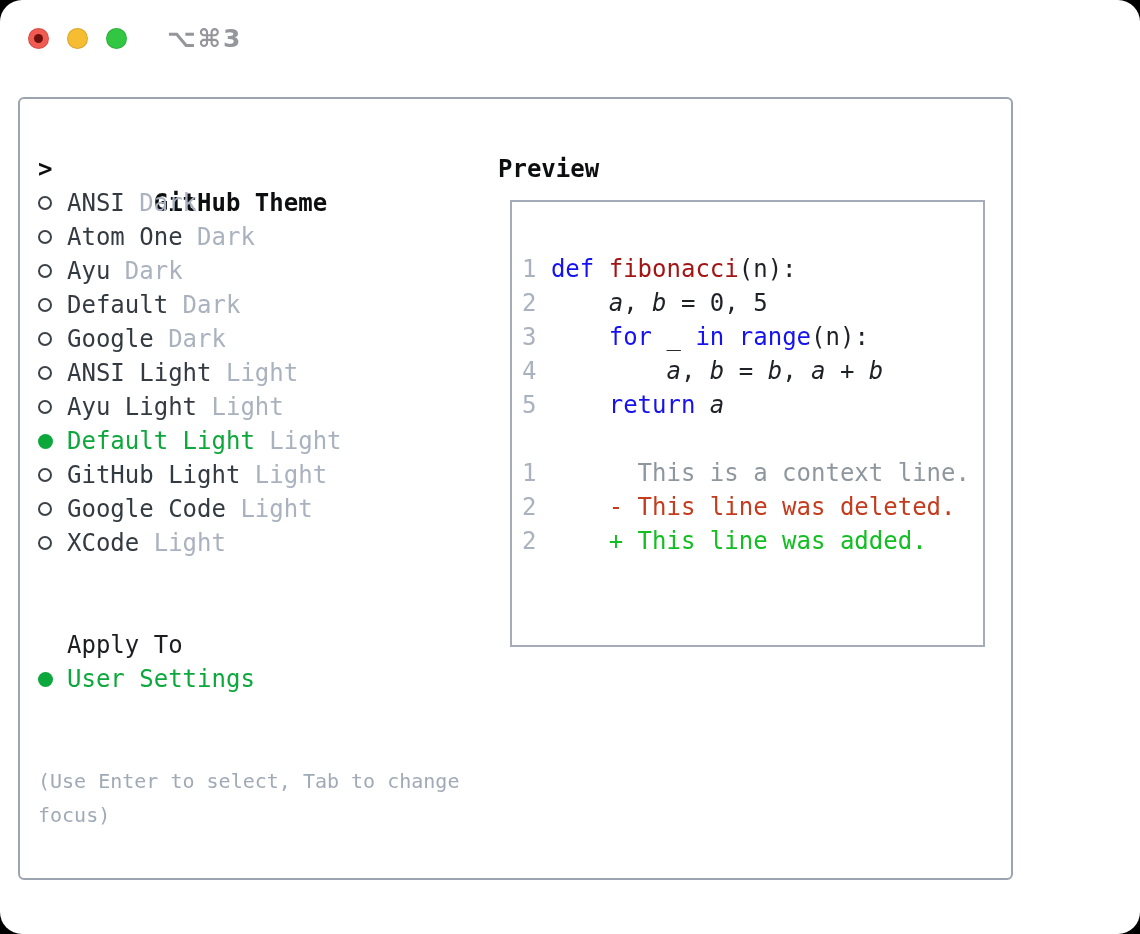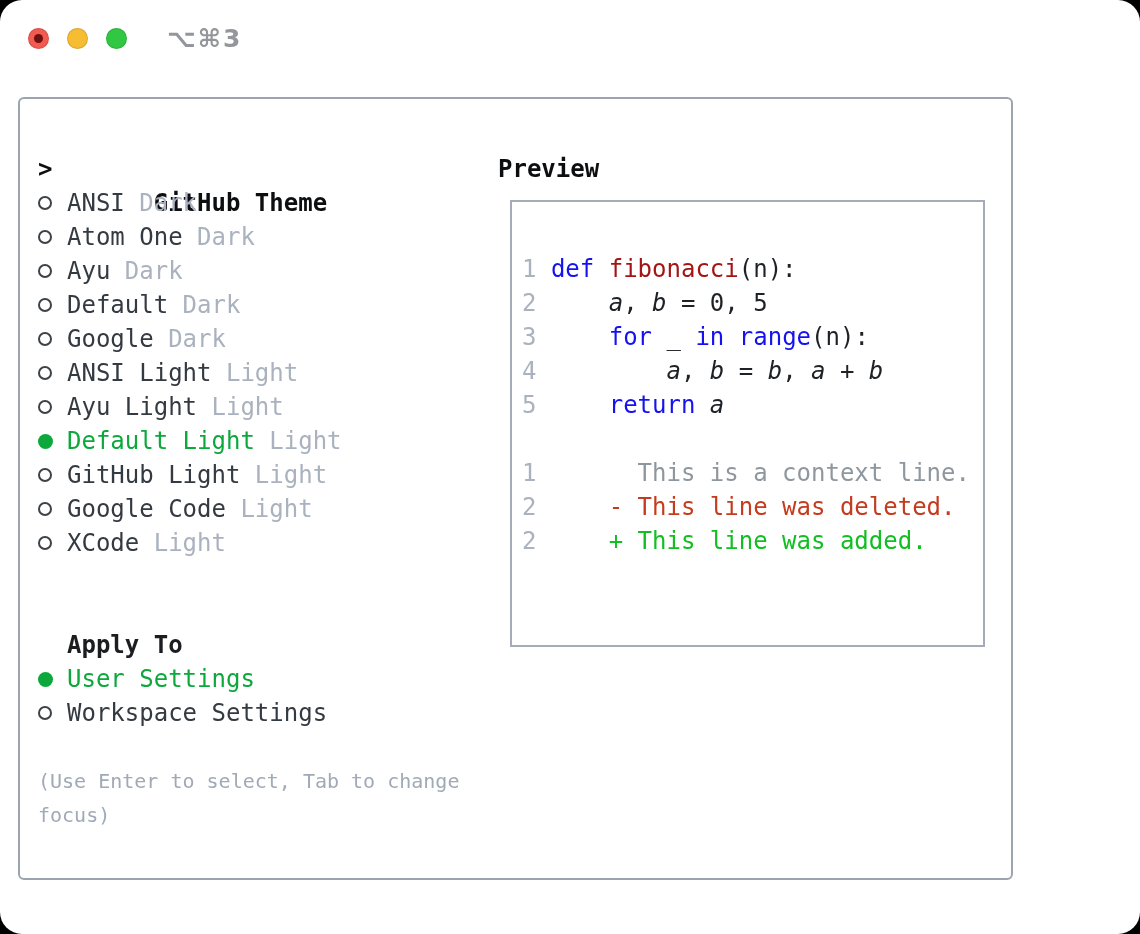--- a/index.html
+++ b/index.html
@@ -34,21 +34,21 @@
   .row{color:#343A41;}
   .row .bullet{
     position:absolute;left:0;top:10px;width:14px;height:14px;box-sizing:border-box;
     border:2px solid #3C4248;border-radius:50%;
   }
   .row .bullet.sel{border:none;background:var(--accent-green);width:15px;height:15px;}
   .row.selected .name{color:var(--accent-green);}
   .row .suffix{color:var(--muted-gray);}
   .theme-section{position:absolute;left:38px;top:152px;}
   .apply-section{position:absolute;left:38px;top:628px;}
-  .apply-header{color:#1B1D20;font-weight:bold;}
+  .apply-header{color:#1B1D20;}
   .footer{
     position:absolute;left:38px;top:764px;width:472px;
     font-size:20px;line-height:34px;color:#A0AAB7;
   }
   
   .preview-header{
     position:absolute;left:498px;top:152px;height:34px;line-height:34px;
     font-size:24px;font-weight:bold;color:#0D0E10;
   }
   .preview-box{
@@ -95,21 +95,20 @@
         <div class="row"><span class="bullet"></span><span class="name">GitHub Light</span><span class="suffix"> Light</span></div>
         <div class="row"><span class="bullet"></span><span class="name">Google Code</span><span class="suffix"> Light</span></div>
         <div class="row"><span class="bullet"></span><span class="name">XCode</span><span class="suffix"> Light</span></div>
       </div>
   </div>
 
   <div class="apply-section">
     <div class="apply-header">Apply To</div>
     <div id="apply-items">
         <div class="row selected"><span class="bullet sel"></span><span class="name">User Settings</span></div>
-        <div class="row"><span class="bullet"></span><span class="name">Workspace Settings</span></div>
       </div>
   </div>
 
   <div class="footer">(Use Enter to select, Tab to change focus)</div>
 
   <div class="preview-header">Preview</div>
   <div class="preview-box">
     <div id="preview-lines">
         <div class="pline"><span class="lnum">1</span><span class="plain"> </span><span class="kw">def</span><span class="plain"> </span><span class="fn">fibonacci</span><span class="plain">(n):</span></div>
         <div class="pline"><span class="lnum">2</span><span class="plain">     </span><span class="var">a</span><span class="plain">, </span><span class="var">b</span><span class="plain"> = 0, 5</span></div>

